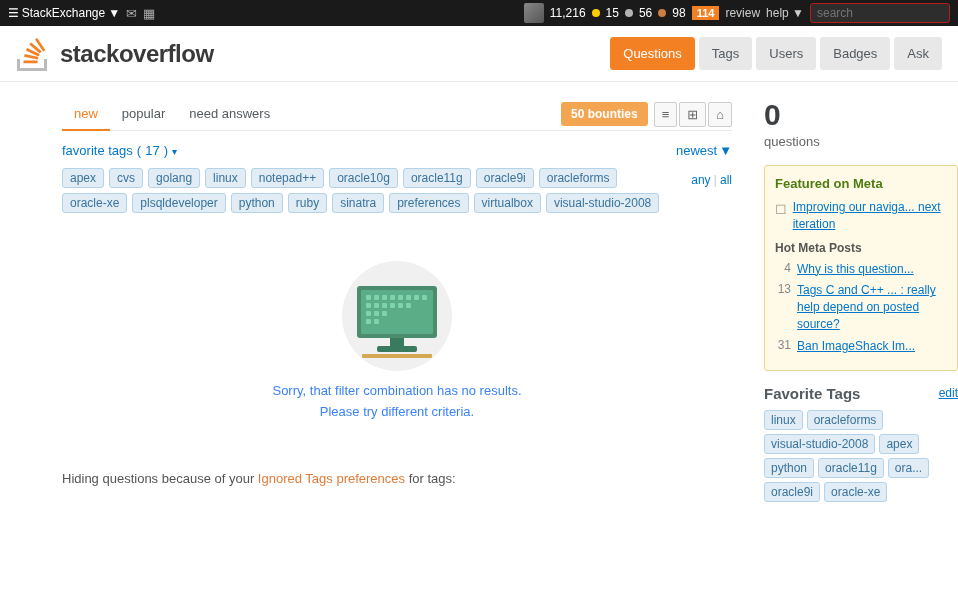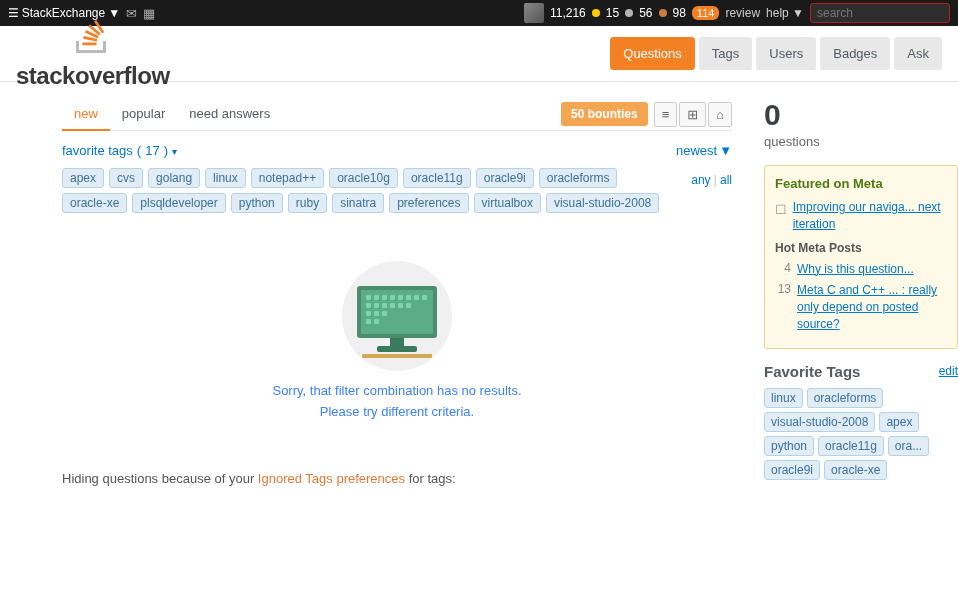--- a/index.html
+++ b/index.html
@@ -20,35 +20,35 @@
     .topbar-stack { color: #fff; font-size: 12px; display: flex; align-items: center; gap: 3px; }
     .topbar-icon { color: #aaa; font-size: 13px; cursor: pointer; }
     .topbar-right { margin-left: auto; display: flex; align-items: center; gap: 6px; }
     .avatar { width: 20px; height: 20px; border-radius: 2px; background: #888; display:inline-block; overflow:hidden; }
     .rep-score { color: #fff; font-size: 12px; }
     .dot { display: inline-block; width: 8px; height: 8px; border-radius: 50%; }
     .dot-gold { background: #ffcc01; }
     .dot-silver { background: #b4b4b4; }
     .dot-bronze { background: #cd7d45; }
     .badge-count { font-size: 12px; color: #fff; }
-    .mod-badge { background: #f48024; color: #fff; font-size: 11px; font-weight: normal; padding: 1px 5px; border-radius: 6px; }
+    .mod-badge { background: #f48024; color: #fff; font-size: 11px; font-weight: bold; padding: 1px 5px; border-radius: 0; }
     .topbar-link { color: #ccc; font-size: 12px; cursor: pointer; }
     .topbar-search { background: #2d2d2d; border: 1px solid #b91c1c; color: #ccc; font-size: 12px; padding: 2px 6px; border-radius: 3px; width: 140px; outline: none; }
 
     
     .header {
       background: #fff;
       border-bottom: 1px solid #e4e6e8;
       padding: 0 16px;
       height: 56px;
       display: flex;
       align-items: center;
       gap: 12px;
     }
-    .logo { display: flex; align-items: center; gap: 8px; text-decoration: none; flex-direction: column; }
+    .logo { display: flex; align-items: center; gap: 8px; text-decoration: none; }
     .logo-icon { width: 36px; height: 36px; }
     .logo-text { font-size: 24px; font-weight: normal; color: #393939; letter-spacing: -0.5px; }
     .logo-text span { font-weight: bold; }
     .header-nav { margin-left: auto; display: flex; gap: 4px; }
     .nav-btn {
       padding: 8px 12px;
       font-size: 13px;
       cursor: pointer;
       border: 1px solid transparent;
       border-radius: 3px;
@@ -351,21 +351,25 @@
         <a class="meta-item-link" href="#">Improving our naviga... next iteration</a>
       </div>
       <div class="hot-meta">
         <div class="hot-meta-title">Hot Meta Posts</div>
         <div class="hot-meta-item">
           <span class="hot-num">4</span>
           <a class="hot-link" href="#">Why is this question...</a>
         </div>
         <div class="hot-meta-item">
           <span class="hot-num">13</span>
-          <a class="hot-link" href="#">Meta C and C++ ... : really only depend on posted source?</a>
+          <a class="hot-link" href="#">Tags C and C++ ... : really help depend on posted source?</a>
+        </div>
+        <div class="hot-meta-item">
+          <span class="hot-num">31</span>
+          <a class="hot-link" href="#">Ban ImageShack Im...</a>
         </div>
       </div>
     </div>
 
     <div class="fav-section">
       <div class="fav-header">
         <span class="fav-title">Favorite Tags</span>
         <a class="edit-link" href="#">edit</a>
       </div>
       <div class="fav-tag-list" id="fav-tags-container">

